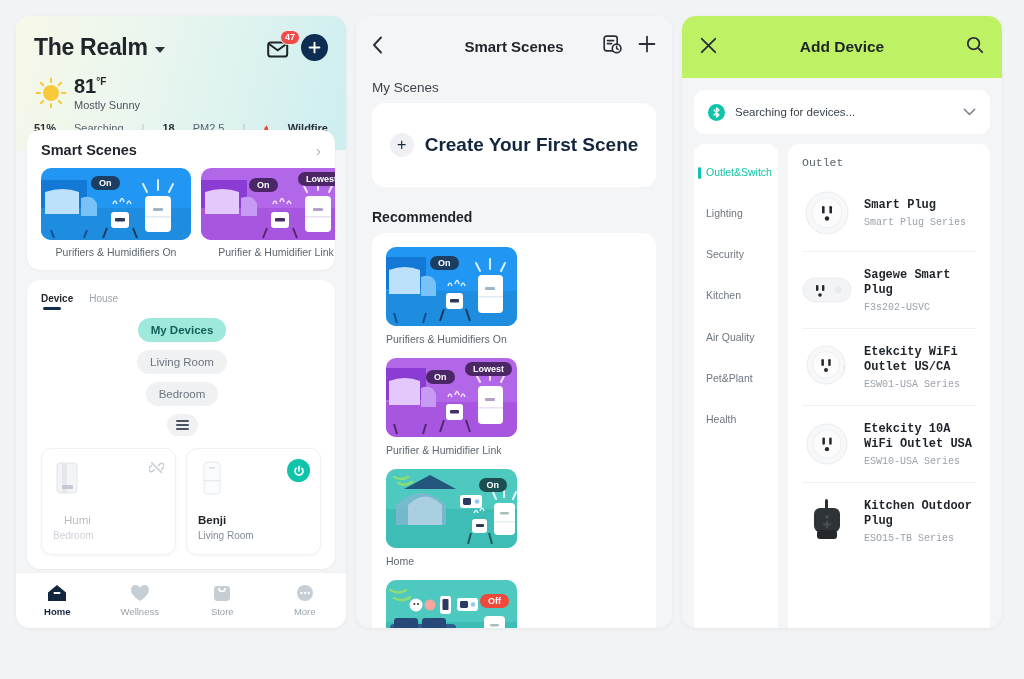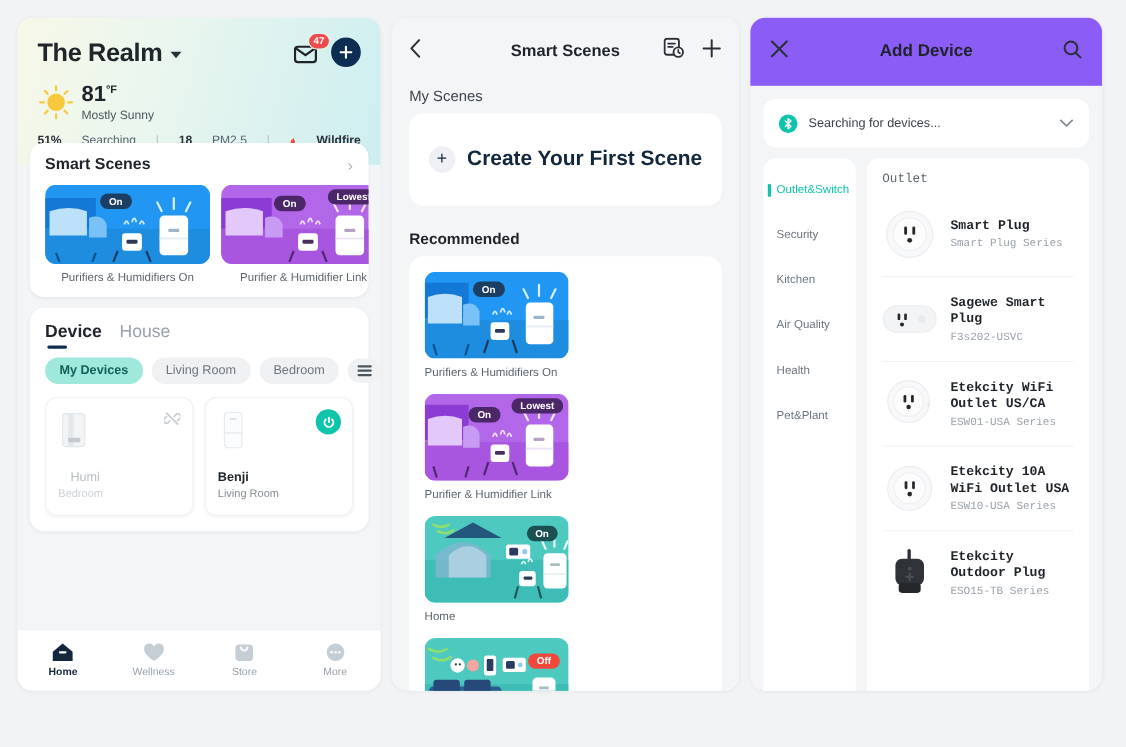--- a/index.html
+++ b/index.html
@@ -81,26 +81,26 @@
   .scene-strip { display:flex; gap:10px; padding-left:14px; overflow:hidden;}
   .scene-item { flex:0 0 auto; }
   .scene-thumb {
     width:150px;height:72px;border-radius:10px;position:relative;overflow:hidden;
   }
   .scene-cap { font-size:10.5px;color:#5d666f;margin-top:6px;text-align:center;width:150px;}
 
   
   .card-device { padding:13px 0 14px 0; }
   .dev-tabs { display:flex; gap:16px; padding:0 14px;}
-  .dev-tab { font-size:16px; color:#9aa2ab; font-weight:400; position:relative; padding-bottom:6px;text-align:right;}
+  .dev-tab { font-size:10px; color:#9aa2ab; font-weight:400; position:relative; padding-bottom:6px;text-align:right;}
   .dev-tab.active { color:#1f242a; font-weight:700;}
   .dev-tab.active::after{
     content:""; position:absolute; left:2px; bottom:0; width:18px;height:3px;border-radius:2px;background:#0e2d52;
   }
-  .chips { display:flex; align-items:center; gap:8px; padding:8px 12px 0 14px;}
+  .chips { display:flex; align-items:center; gap:8px; padding:8px 12px 0 14px;flex-direction:column;}
   .chip {
     font-size:11.5px; padding:6px 13px; border-radius:14px; background:#f0f1f3; color:#6d767f; white-space:nowrap;
   }
   .chip.active { background:#9fe8dc; color:#12605a; font-weight:700;}
   .chip.sm { padding:6px 9px; }
   .list-icon { display:flex; flex-direction:column; gap:2px; }
   .list-icon i { display:block;width:13px;height:2px;background:#4b5560;border-radius:1px;}
 
   .dev-grid { display:flex; gap:10px; padding:12px 14px 0 14px;}
   .dev-cell {
@@ -147,21 +147,21 @@
   .create-label { font-size:19px; font-weight:700; color:#12263d;}
 
   .rec-card { background:#fff; border-radius:13px; margin:0 16px; padding:14px 14px 0 14px;}
   .rec-grid { display:flex; flex-wrap:wrap; gap:13px 12px;}
   .rec-item { width:131px; }
   .rec-thumb { width:131px;height:79px;border-radius:10px;position:relative;overflow:hidden;}
   .rec-cap { font-size:10.5px;color:#5d666f;margin-top:7px;}
 
   
   .rp { background:#f4f5f7; }
-  .rp-header { background:#8b5cf6; height:62px; display:flex; align-items:center; padding:0 18px; position:relative;}
+  .rp-header { background:#bef264; height:62px; display:flex; align-items:center; padding:0 18px; position:relative;}
   .rp-title { position:absolute;left:0;right:0;text-align:center;font-size:15.5px;font-weight:700;color:#1f242a;}
   .rp-search-box {
     background:#fff;border-radius:11px;margin:12px 12px 0 12px;height:44px;
     display:flex;align-items:center;padding:0 14px;gap:10px;
   }
   .bt-dot { width:17px;height:17px;border-radius:50%;background:#0ec4aa;display:flex;align-items:center;justify-content:center;}
   .rp-search-txt { font-size:11.5px; color:#3b434c;}
   .chev-sm { margin-left:auto; color:#838c95; font-size:12px;}
 
   .rp-body { display:flex; gap:10px; padding:10px 12px 0 12px; height:520px;}
@@ -570,25 +570,26 @@
         <svg width="13" height="8" viewBox="0 0 13 8">
             <path d="M1.3 1.4 L6.5 6.4 L11.7 1.4" fill="none" stroke="#838c95" stroke-width="1.6" stroke-linecap="round" stroke-linejoin="round"></path>
           </svg>
       </div>
     </div>
 
     <div class="rp-body">
 
       <div class="cat-col">
         <div class="cat-item active">Outlet&amp;Switch</div>
+        <div class="cat-item">Lighting</div>
         <div class="cat-item">Security</div>
         <div class="cat-item">Kitchen</div>
         <div class="cat-item">Air Quality</div>
+        <div class="cat-item">Pet&amp;Plant</div>
         <div class="cat-item">Health</div>
-        <div class="cat-item">Pet&amp;Plant</div>
       </div>
 
       <div class="prod-col">
         <div class="prod-head">Outlet</div>
 
         <div class="prod-row">
           <div class="prod-img">
             <svg width="48" height="48" viewBox="0 0 48 48">
               <circle cx="24" cy="24" r="21" fill="#f7f8f9" stroke="#ececee"></circle>
               <circle cx="24" cy="24" r="15" fill="#fcfcfd" stroke="#eeeff1"></circle>
@@ -656,21 +657,21 @@
           <div class="prod-img">
             <svg width="44" height="48" viewBox="0 0 44 48">
               <rect x="20" y="2" width="3" height="10" rx="1.5" fill="#2b2f33"></rect>
               <rect x="9" y="11" width="26" height="24" rx="6" fill="#2f3337"></rect>
               <rect x="12" y="33" width="20" height="9" rx="3" fill="#25282b"></rect>
               <circle cx="22" cy="20" r="1.8" fill="#4a4f54"></circle>
               <path d="M22 24.5 v6 M19 27.5 h6" stroke="#4a4f54" stroke-width="2" stroke-linecap="round"></path>
             </svg>
           </div>
           <div>
-            <div class="prod-name">Etekcity Outdoor Plug</div>
+            <div class="prod-name">Kitchen Outdoor Plug</div>
             <div class="prod-sub">ESO15-TB Series</div>
           </div>
         </div>
 
       </div>
     </div>
   </div>
 
 </div>
 

